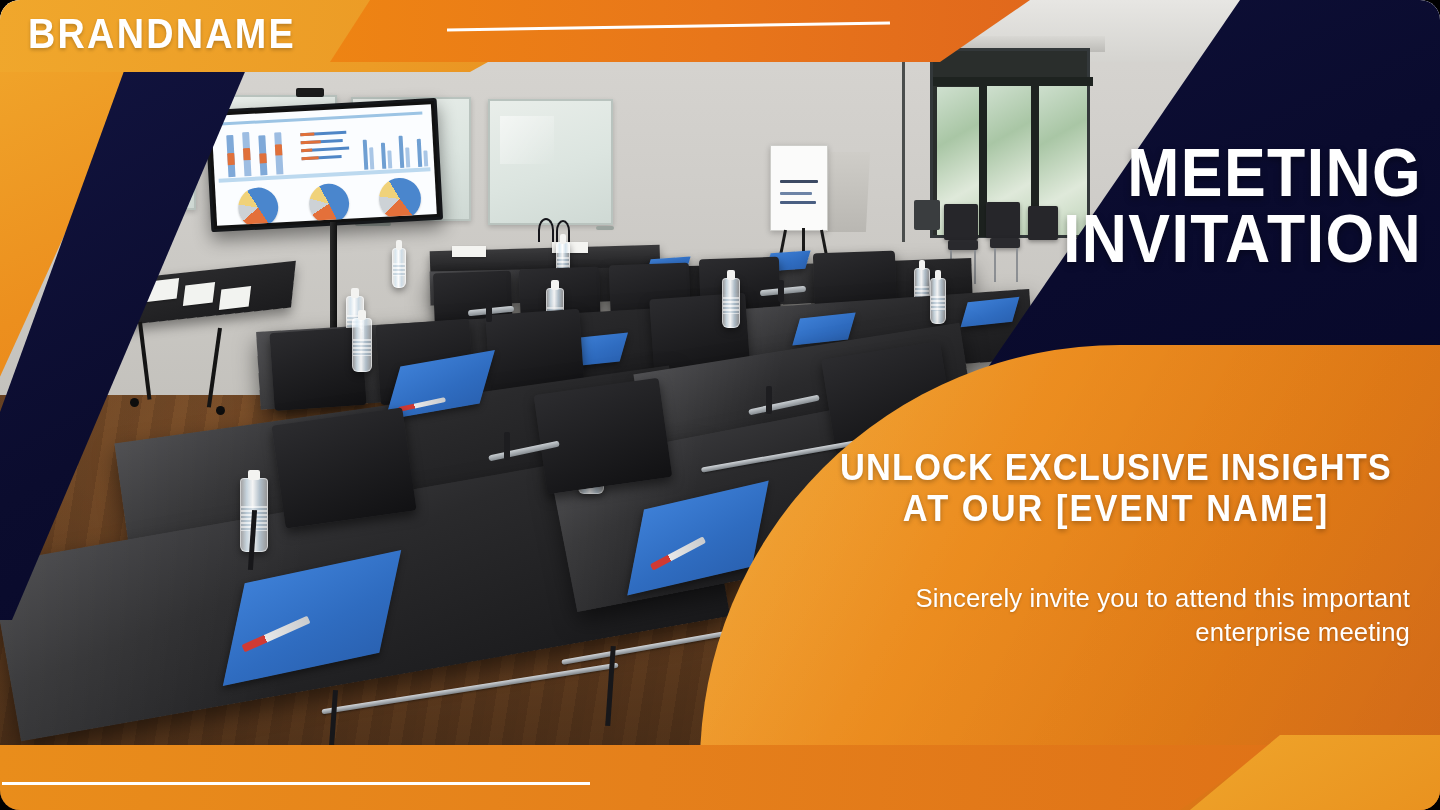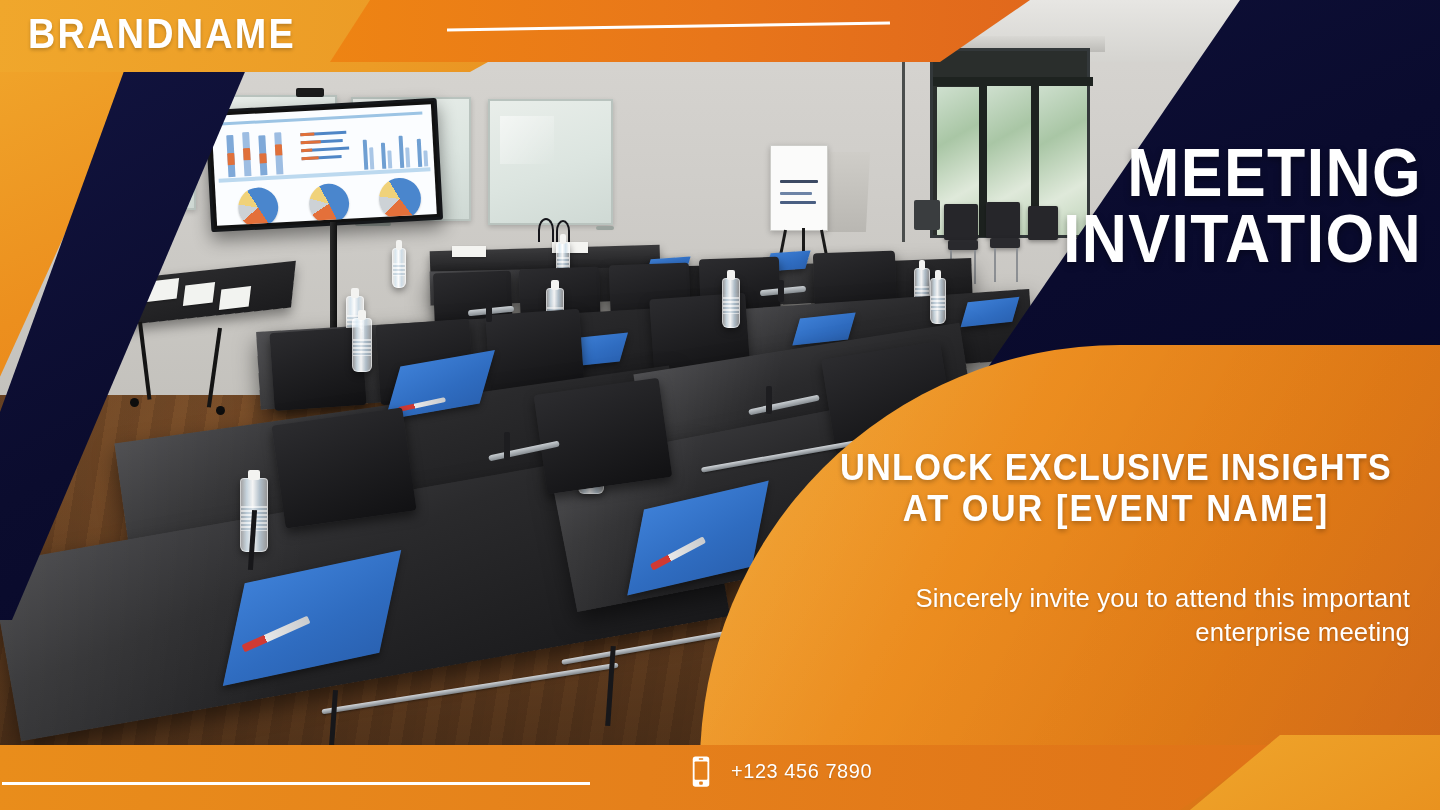--- a/index.html
+++ b/index.html
@@ -5,20 +5,21 @@
 <style>
   * { margin:0; padding:0; box-sizing:border-box; }
   html,body { width:1440px; height:810px; overflow:hidden; background:#000; }
 
   #poster{
     position:relative;
     width:1440px; height:810px;
     font-family:"Liberation Sans", sans-serif;
     overflow:hidden;
     background:#0A0B2E;
+    border-radius:20px;
   }
 
   
   .photo{ position:absolute; inset:0; overflow:hidden; }
 
   .wall{ position:absolute; left:0; top:0; width:100%; height:430px;
          background:linear-gradient(180deg,#d8d6d2 0%,#cfcdc9 45%,#c2c0bb 100%); }
   .ceiling{ position:absolute; left:0; top:0; width:100%; height:62px;
             background:linear-gradient(180deg,#e7e6e3,#d5d4d0); }
   .floor{ position:absolute; left:0; top:395px; width:100%; height:415px;
@@ -406,27 +407,16 @@
   </div>
 
   <div class="subtext">
     <div>Sincerely invite you to attend this important</div>
     <div>enterprise meeting</div>
   </div>
 
   <div class="contacts">
 
 
-    <div class="citem">
-      <span class="cicon">
-        <svg viewBox="0 0 24 36" width="22" height="33" aria-hidden="true">
-          <rect x="3" y="1.5" width="18" height="33" rx="3" fill="#fff"></rect>
-          <rect x="5" y="7" width="14" height="20" rx="1" fill="#E5801B"></rect>
-          <rect x="9.5" y="3.6" width="5" height="1.6" rx="0.8" fill="#E5801B"></rect>
-          <rect x="10" y="29" width="4" height="3.4" rx="1" fill="#E5801B"></rect>
-        </svg>
-      </span>
-      <span class="ctxt">+123 456 7890</span>
-    </div>
 
   </div>
 
 </div>
 
 </body></html>

